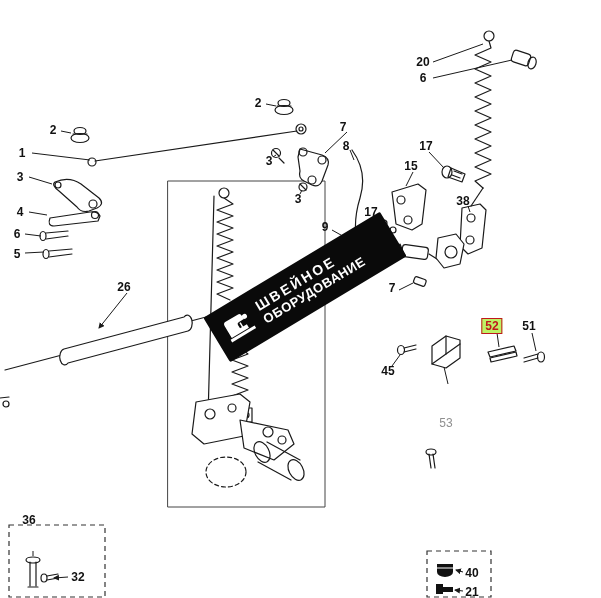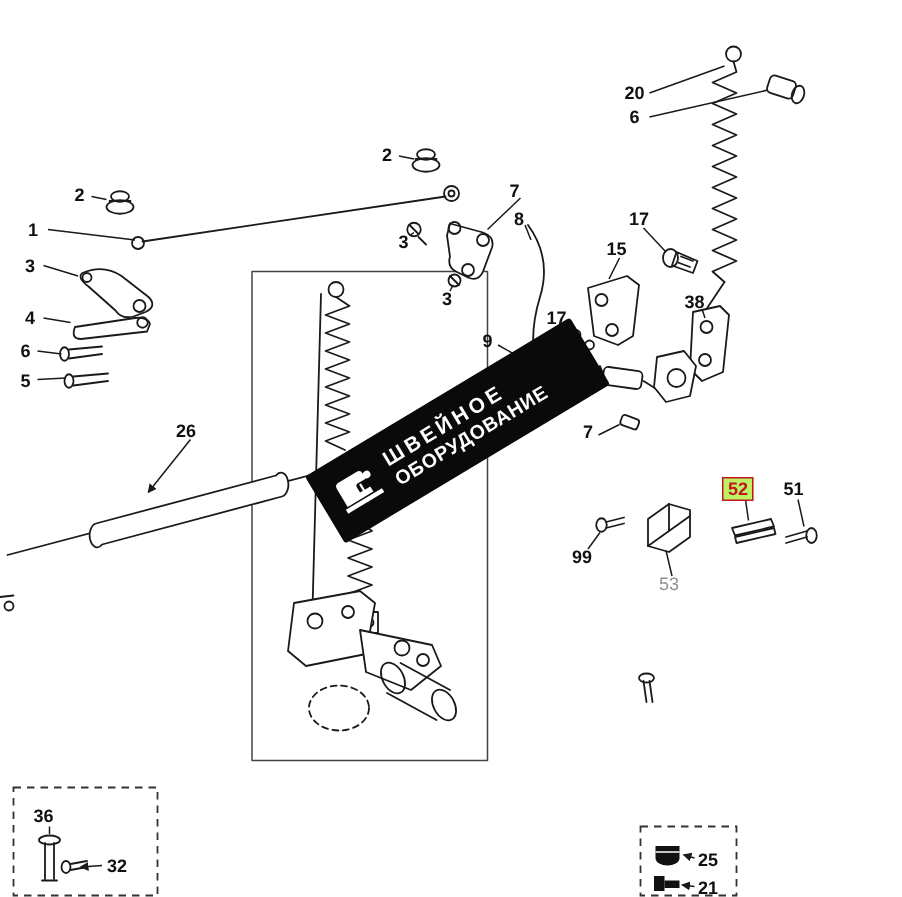--- a/index.html
+++ b/index.html
@@ -14,21 +14,21 @@
     display:flex;align-items:center;gap:9px;padding:3px 10px;box-sizing:border-box;
     border-radius:2px;z-index:2;
   }
   .banner .txt{display:flex;flex-direction:column;line-height:1.15;}
   .banner .l1{font-weight:bold;font-size:14px;letter-spacing:2.5px;}
   .banner .l2{font-weight:bold;font-size:13px;letter-spacing:0.5px;}
   .lbl{
     position:absolute;transform:translate(-50%,-50%);
     font-weight:bold;font-size:12px;color:#111;z-index:3;white-space:nowrap;
   }
-  .lbl.gray{color:#8f8f8f;font-weight:normal;font-size:12px;}
+  .lbl.gray{color:#8f8f8f;font-weight:normal;font-size:12px;margin-top:34px;}
   .lbl.hl{color:#c0181c;border:1.6px solid #c0181c;padding:0 3px;background:#bef264;}
 </style>
 </head>
 <body>
 
 <div id="stage">
 
   <svg id="art" width="601" height="598" viewBox="0 0 601 598">
     <defs>
       <marker id="arr" markerWidth="7" markerHeight="7" refX="5" refY="3" orient="auto">
@@ -291,22 +291,22 @@
   <div class="lbl" style="left:298px;top:199px">3</div>
   <div class="lbl" style="left:411px;top:166px">15</div>
   <div class="lbl" style="left:426px;top:146px">17</div>
   <div class="lbl" style="left:423px;top:62px">20</div>
   <div class="lbl" style="left:423px;top:78px">6</div>
   <div class="lbl" style="left:463px;top:201px">38</div>
   <div class="lbl" style="left:371px;top:212px">17</div>
   <div class="lbl" style="left:325px;top:227px">9</div>
   <div class="lbl" style="left:392px;top:288px">7</div>
   <div class="lbl" style="left:124px;top:287px">26</div>
-  <div class="lbl" style="left:388px;top:371px">99</div>
+  <div class="lbl" style="left:388px;top:371px">45</div>
   <div class="lbl gray" style="left:446px;top:389px">53</div>
   <div class="lbl hl" style="left:492px;top:326px">52</div>
   <div class="lbl" style="left:529px;top:326px">51</div>
-  <div class="lbl" style="left:29px;top:544px">36</div>
+  <div class="lbl" style="left:29px;top:520px">36</div>
   <div class="lbl" style="left:78px;top:577px">32</div>
-  <div class="lbl" style="left:472px;top:573px">25</div>
+  <div class="lbl" style="left:472px;top:573px">40</div>
   <div class="lbl" style="left:472px;top:592px">21</div>
 
 </div>
 
 </body></html>

